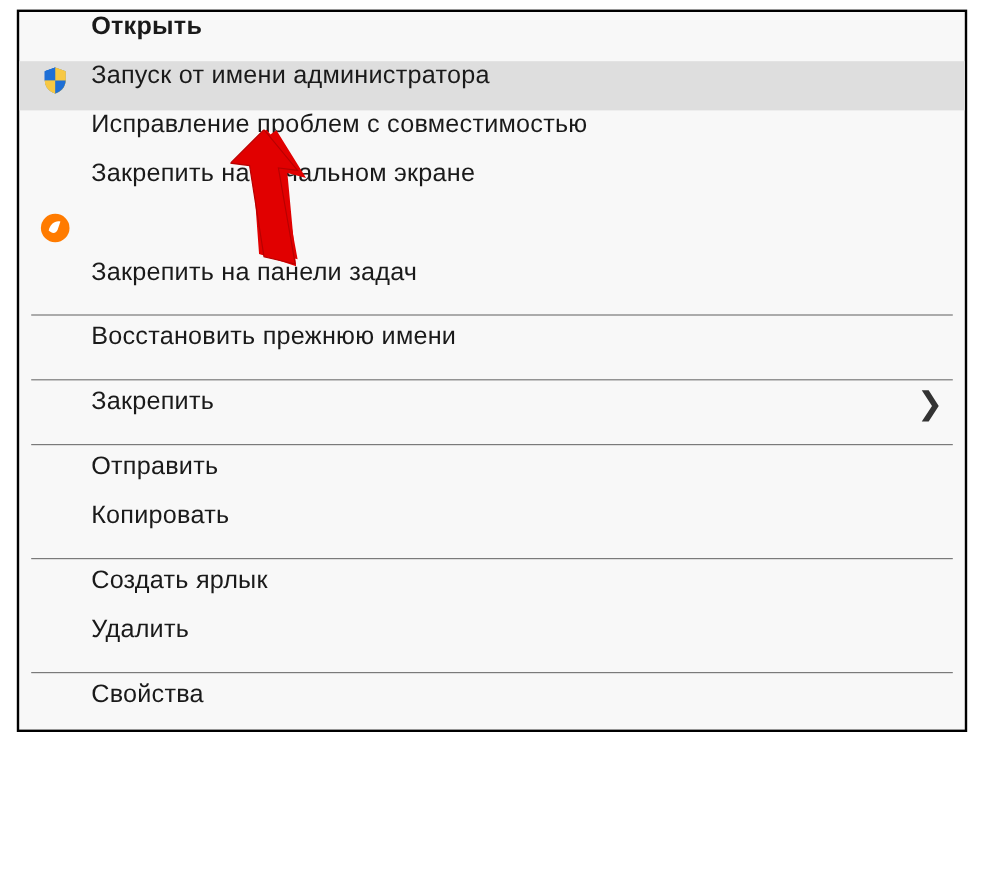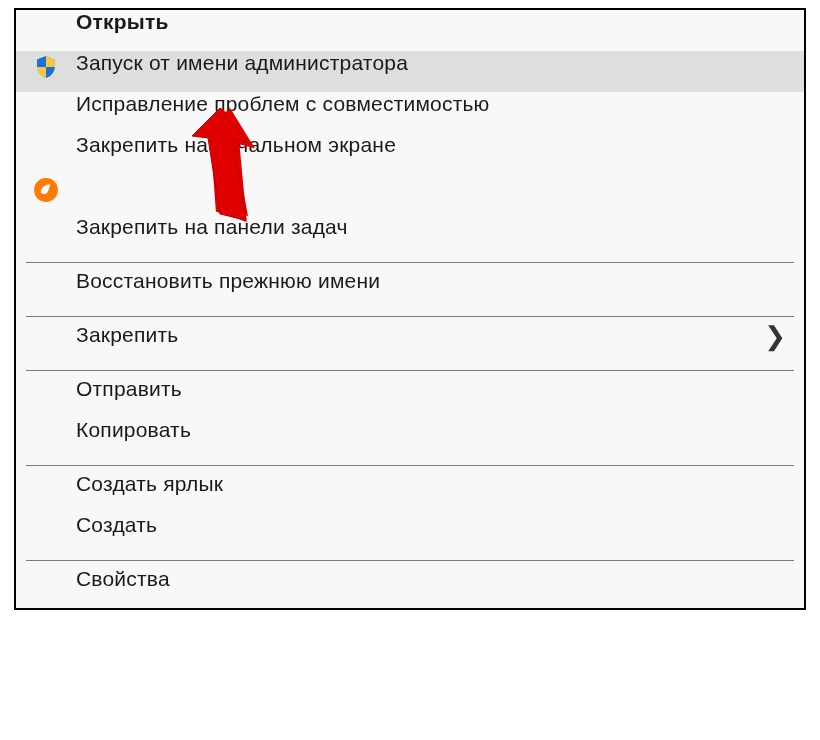--- a/index.html
+++ b/index.html
@@ -133,21 +133,21 @@
   <div class="menu-item">
     <span class="label">Копировать</span>
   </div>
 
   <div class="separator"></div>
 
   <div class="menu-item">
     <span class="label">Создать ярлык</span>
   </div>
   <div class="menu-item">
-    <span class="label">Создать</span>
+    <span class="label">Удалить</span>
   </div>
 
   <div class="separator"></div>
 
   <div class="menu-item">
     <span class="label">Свойства</span>
   </div>
 
   <svg class="annotation-arrow" width="90" height="120" viewBox="0 0 90 120">
     <defs>

